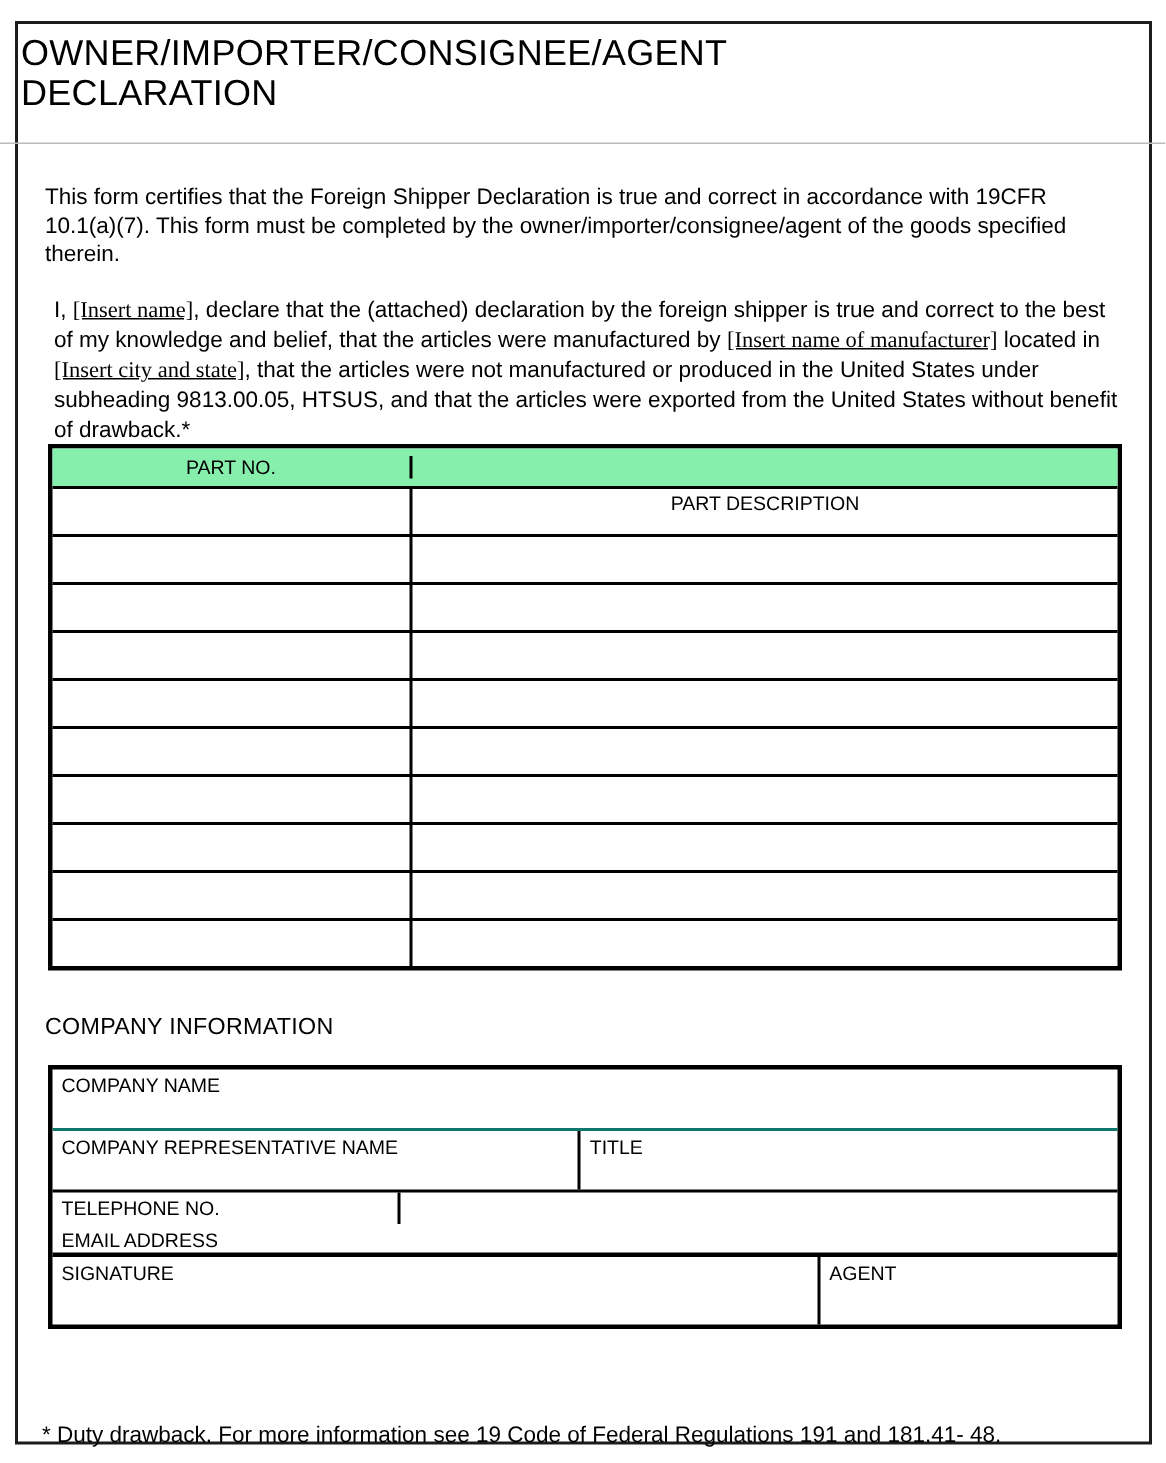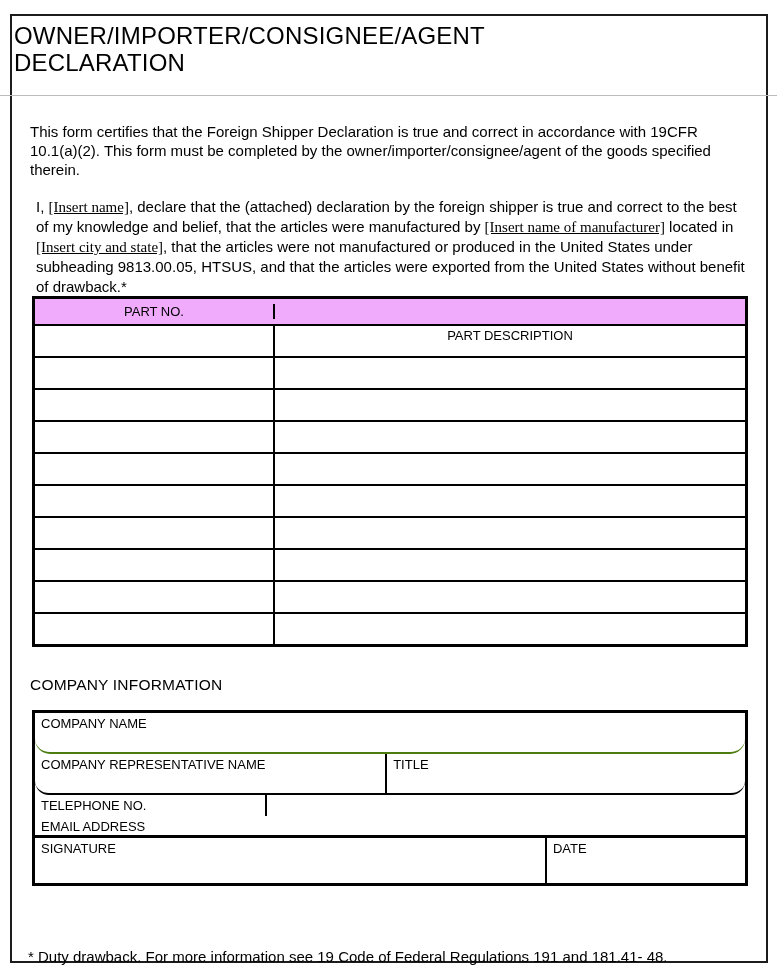--- a/index.html
+++ b/index.html
@@ -29,42 +29,42 @@
   .ph{
     font-family:"Liberation Serif","DejaVu Serif",serif;
     text-decoration:underline;
   }
   
   .parts-table{
     position:absolute;left:32px;top:296px;width:716px;
     border:3px solid #000;box-sizing:border-box;
   }
   .pt-header{
-    display:flex;background:#f0abfc;border-bottom:2px solid #000;
+    display:flex;background:#86efac;border-bottom:2px solid #000;
     height:25px;align-items:center;font-size:13px;
   }
   .pt-header .c1,.pt-row .c1{
     width:33.8%;box-sizing:border-box;border-right:2px solid #000;
   }
   .pt-header .c2,.pt-row .c2{flex:1;margin-top:47px;}
   .pt-header .c1,.pt-header .c2{text-align:center;}
   .pt-row{display:flex;height:30px;border-bottom:2px solid #000;}
   .pt-body .pt-row:last-child{border-bottom:none;}
   
   .company-heading{
     position:absolute;left:30px;top:676px;
     font-size:15.5px;font-weight:normal;letter-spacing:.2px;
   }
   .company-table{
     position:absolute;left:32px;top:710px;width:716px;
     border:3px solid #000;box-sizing:border-box;font-size:13px;
   }
   .ci-row{display:flex;}
-  .ci-row-1{height:39px;border-bottom:2px solid #4d7c0f;border-radius:15px;}
-  .ci-row-2{height:39px;border-bottom:2px solid #000;border-radius:14px;}
+  .ci-row-1{height:39px;border-bottom:2px solid #0f766e;}
+  .ci-row-2{height:39px;border-bottom:2px solid #000;}
   .ci-row-3{height:40px;border-bottom:3px solid #000;flex-direction:column;}
   .ci-row-4{height:45px;}
   .ci-cell{box-sizing:border-box;padding:3px 6px;}
   .ci-row-2 .left{width:49.6%;border-right:2px solid #000;}
   .ci-row-3 .left{width:32.7%;border-right:2px solid #000;}
   .ci-row-4 .left{width:72.1%;border-right:2px solid #000;}
   .ci-row .right{flex:1;}
   .ci-row-1 .full{width:100%;}
   .footnote{
     position:absolute;left:28px;top:948px;width:720px;font-size:15px;
@@ -75,21 +75,21 @@
 
 <div class="page-border"></div>
 
 <div class="doc-title">
   <div>OWNER/IMPORTER/CONSIGNEE/AGENT</div>
   <div>DECLARATION</div>
 </div>
 
 <div class="title-divider"></div>
 
-<p class="intro-paragraph">This form certifies that the Foreign Shipper Declaration is true and correct in accordance with 19CFR 10.1(a)(2). This form must be completed by the owner/importer/consignee/agent of the goods specified therein.</p>
+<p class="intro-paragraph">This form certifies that the Foreign Shipper Declaration is true and correct in accordance with 19CFR 10.1(a)(7). This form must be completed by the owner/importer/consignee/agent of the goods specified therein.</p>
 
 <p class="declaration-paragraph"><span>I, </span><span class="ph">[Insert name]</span><span>, declare that the (attached) declaration by the foreign shipper is true and correct to the best of my knowledge and belief, that the articles were manufactured by </span><span class="ph">[Insert name of manufacturer]</span><span> located in </span><span class="ph">[Insert city and state]</span><span>, that the articles were not manufactured or produced in the United States under subheading 9813.00.05, HTSUS, and that the articles were exported from the United States without benefit of drawback.*</span></p>
 
 <div class="parts-table">
   <div class="pt-header">
     <div class="c1">PART NO.</div>
     <div class="c2">PART DESCRIPTION</div>
   </div>
   <div class="pt-body">
     <div class="pt-row">
@@ -157,18 +157,18 @@
     </div>
     <div class="ci-cell right">
       <span>EMAIL ADDRESS</span>
     </div>
   </div>
   <div class="ci-row ci-row-4">
     <div class="ci-cell left">
       <span>SIGNATURE</span>
     </div>
     <div class="ci-cell right">
-      <span>DATE</span>
+      <span>AGENT</span>
     </div>
   </div>
 </div>
 
 <div class="footnote">* Duty drawback. For more information see 19 Code of Federal Regulations 191 and 181.41- 48.</div>
 
 </body></html>

